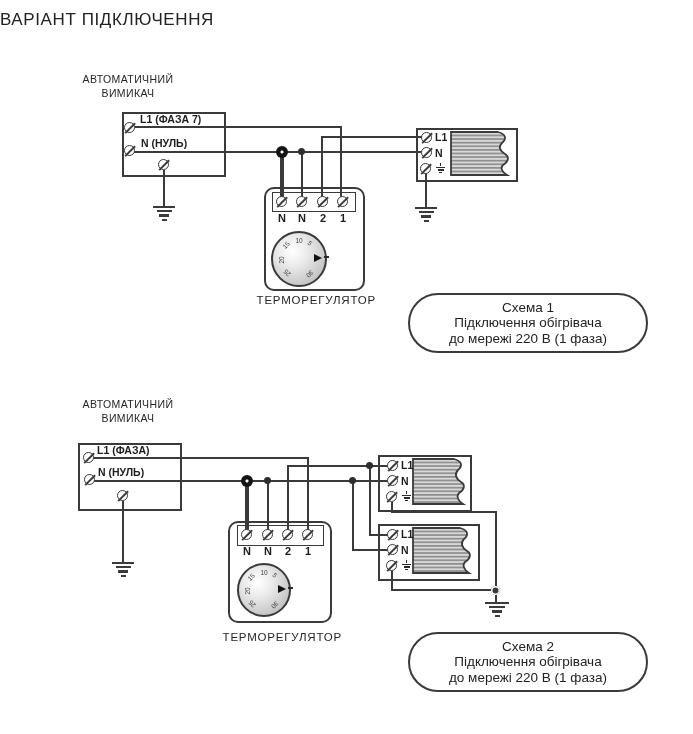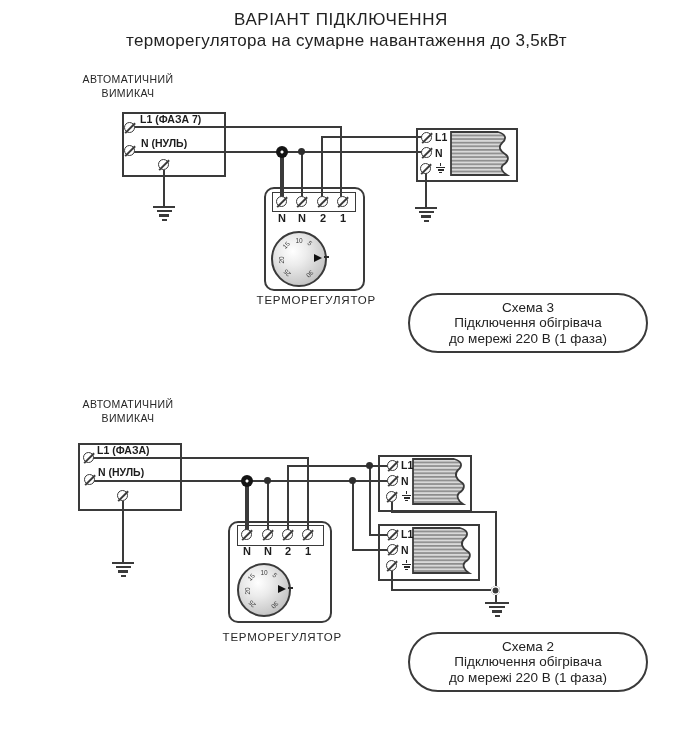--- a/index.html
+++ b/index.html
@@ -1,19 +1,19 @@
 <!DOCTYPE html>
 <html><head>
 <meta charset="utf-8">
 <style>
   html,body{margin:0;padding:0;background:#fff;}
   .canvas{position:relative;width:693px;height:734px;background:#fff;overflow:hidden;
           font-family:"Liberation Sans", sans-serif;color:#1f1f1f;}
   
-  .title{position:absolute;left:0;top:10px;width:682px;text-align:center;font-size:17px;letter-spacing:.6px;color:#222;}
+  .title{position:absolute;left:0;top:10px;width:682px;font-size:17px;letter-spacing:.6px;color:#222;}
   .subtitle{position:absolute;left:0;top:31px;width:693px;text-align:center;font-size:17px;letter-spacing:.3px;color:#222;}
   .blk-label{position:absolute;width:106px;text-align:center;font-size:10.5px;line-height:13.5px;letter-spacing:.4px;color:#262626;z-index:6;}
   .term-label{position:absolute;font-size:10.5px;font-weight:bold;color:#1c1c1c;z-index:6;white-space:nowrap;}
   .tnum{position:absolute;width:20px;text-align:center;font-size:11px;font-weight:bold;color:#1c1c1c;z-index:6;}
   .thermo-label{position:absolute;width:124px;text-align:right;font-size:11.5px;letter-spacing:.8px;color:#262626;z-index:6;}
   .heater-lbl{position:absolute;font-size:10.5px;font-weight:bold;color:#1c1c1c;z-index:6;}
   
   .box{position:absolute;border:2px solid #3a3a3a;background:#fff;z-index:1;}
   .rbox{position:absolute;border:2px solid #3a3a3a;border-radius:10px;background:#fff;z-index:1;}
   .strip{position:absolute;border:1.6px solid #3a3a3a;background:#fff;z-index:2;}
@@ -47,21 +47,20 @@
         border-left:8px solid #111;z-index:3;}
   .dtick{position:absolute;width:5px;height:2px;background:#2a2a2a;z-index:3;}
   svg.el{position:absolute;z-index:2;}
 </style>
 </head>
 <body>
 
 <div class="canvas">
 
   <div class="title">ВАРІАНТ ПІДКЛЮЧЕННЯ</div>
-  <div class="subtitle">терморегулятора на сумарне навантаження до 3,5кВт</div>
 
   <div class="blk-label" style="left:75px;top:73px">
     <div>АВТОМАТИЧНИЙ</div>
     <div>ВИМИКАЧ</div>
   </div>
 
   <div class="box" style="left:122px;top:112px;width:100px;height:61px"></div>
   <div class="term-label" style="left:140px;top:113px">L1 (ФАЗА 7)</div>
   <div class="term-label" style="left:141px;top:137px">N (НУЛЬ)</div>
   <span class="screw" style="left:124px;top:122px"></span>
@@ -133,21 +132,21 @@
       <b style="width:3px"></b>
   </span>
   <div class="gnd" style="left:415px;top:207px">
     <i style="width:22px"></i>
       <i style="width:15px"></i>
       <i style="width:10px"></i>
       <i style="width:5px"></i>
   </div>
 
   <div class="oval" style="left:408px;top:293px;width:236px;height:56px">
-    <div>Схема 3</div>
+    <div>Схема 1</div>
     <div>Підключення обігрівача</div>
     <div>до мережі 220 В (1 фаза)</div>
   </div>
 
   <div class="blk-label" style="left:75px;top:398px">
     <div>АВТОМАТИЧНИЙ</div>
     <div>ВИМИКАЧ</div>
   </div>
 
   <div class="box" style="left:78px;top:443px;width:100px;height:64px"></div>

